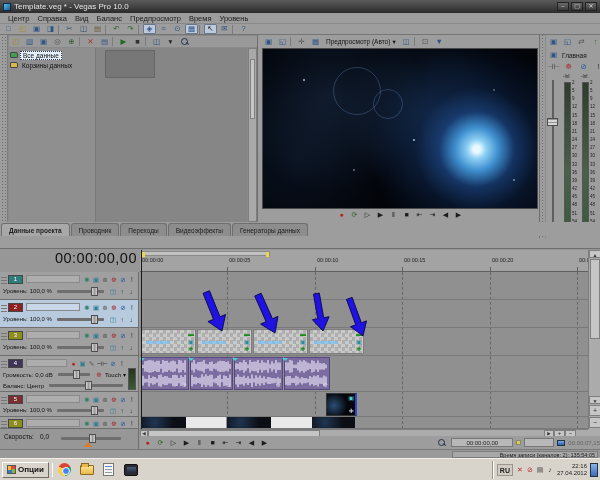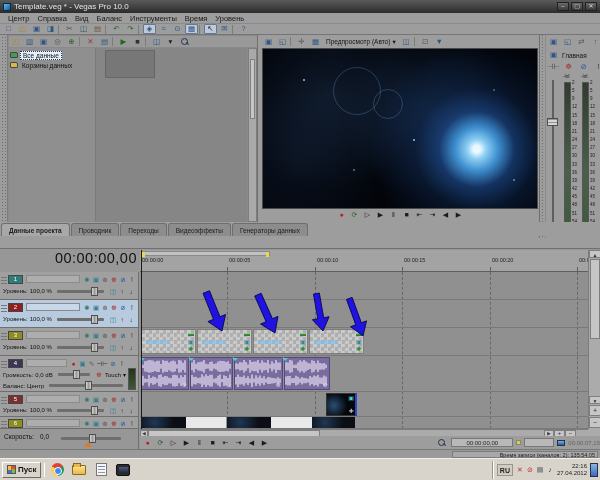--- a/index.html
+++ b/index.html
@@ -154,21 +154,21 @@
     <span class="appicon"></span>
     <span>Template.veg * - Vegas Pro 10.0</span>
     <span class="wctrls">
         <span class="wbtn">–</span>
         <span class="wbtn">▢</span>
         <span class="wbtn">✕</span>
       </span>
   </div>
 
   <div class="abs menubar">
-    <span><span class="menuitem">Центр</span><span class="menuitem">Справка</span><span class="menuitem">Вид</span><span class="menuitem">Баланс</span><span class="menuitem">Инструменты</span><span class="menuitem">Время</span><span class="menuitem">Уровень</span></span>
+    <span><span class="menuitem">Центр</span><span class="menuitem">Справка</span><span class="menuitem">Вид</span><span class="menuitem">Баланс</span><span class="menuitem">Предпросмотр</span><span class="menuitem">Время</span><span class="menuitem">Уровень</span></span>
   </div>
 
   <div class="abs toolbar">
     <span style="display:flex;align-items:center;gap:1px;">
         <span class="tb" style="color: rgb(45, 85, 135);">□</span>
         <span class="tb" style="color: rgb(169, 138, 44);">◰</span>
         <span class="tb" style="color: rgb(45, 85, 135);">▣</span>
         <span class="tb" style="color: rgb(45, 85, 135);">◨</span>
         <span class="tb sep"></span>
         <span class="tb" style="color: rgb(49, 80, 107);">✂</span>
@@ -689,21 +689,21 @@
     </span>
   </div>
 
   <div class="abs statusband">
     <span class="statusfield">Время записи (каналов: 2): 135:54:05</span>
   </div>
 
   <div class="abs taskbar">
     <span class="startbtn">
       <span class="flag"></span>
-      <span>Пуск</span>
+      <span>Опции</span>
     </span>
     <span class="qsep"></span>
     <span style="display:flex;gap:4px;align-items:center;">
         <span class="qbtn">
           <span class="q-chrome"></span>
         </span>
         <span class="qbtn">
           <span class="q-folder"></span>
         </span>
         <span class="qbtn">

